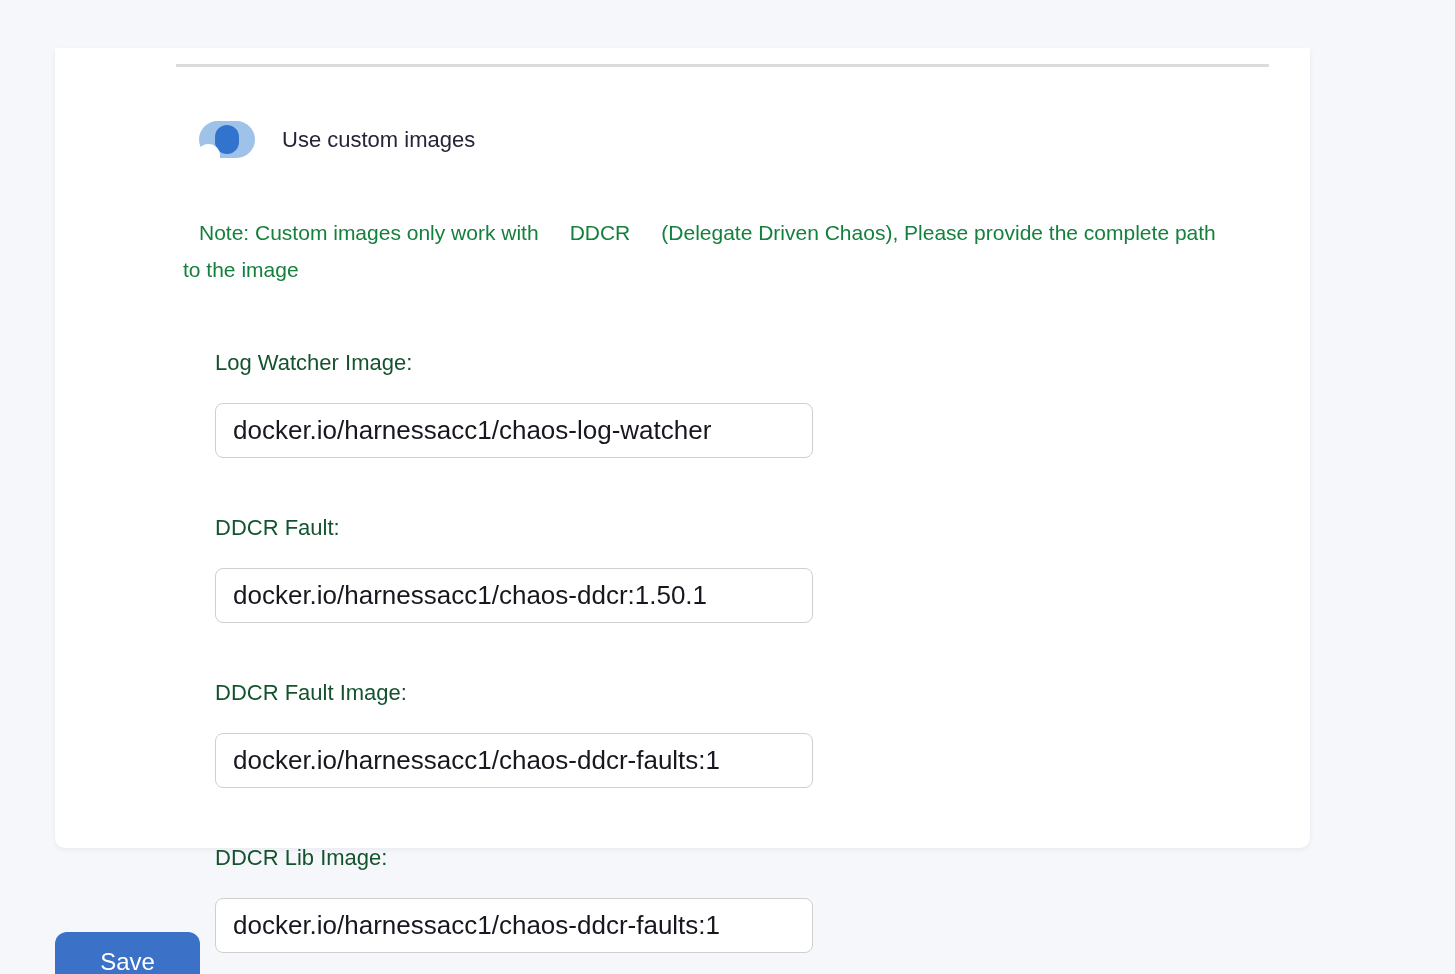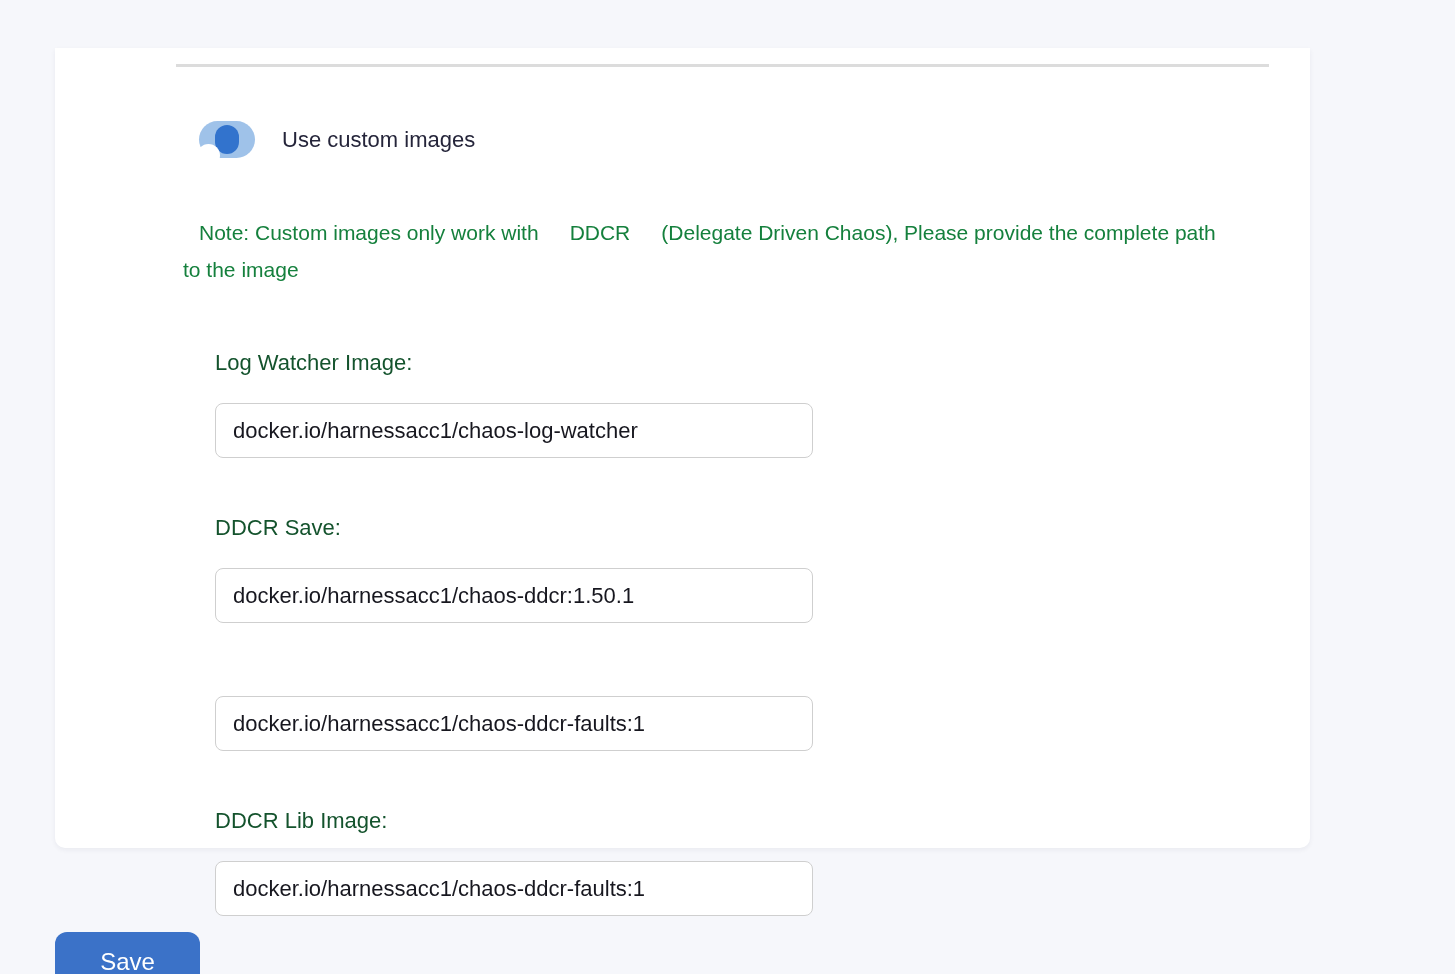--- a/index.html
+++ b/index.html
@@ -92,21 +92,21 @@
     color: #14532d;
   }
   .field-input {
     width: 598px;
     height: 55px;
     border: 1px solid #cfcfcf;
     border-radius: 8px;
     background: #ffffff;
     padding: 0 17px;
     font-family: "Liberation Sans", sans-serif;
-    font-size: 22px;
+    font-size: 26px;
     color: #17171f;
     outline: none;
   }
   
   .save-button {
     display: block;
     margin: 84px 0 0 23px;
     width: 145px;
     height: 59px;
     border: none;
@@ -137,25 +137,26 @@
     <p class="note"><span>Note: Custom images only work with</span><span class="ddcr">DDCR</span><span>(Delegate Driven Chaos), Please provide the complete path to the image</span></p>
 
     <div class="fields">
 
       <div class="field-group">
         <label class="field-label">Log Watcher Image:</label>
         <input class="field-input" type="text" value="docker.io/harnessacc1/chaos-log-watcher" style="">
       </div>
 
       <div class="field-group">
-        <label class="field-label">DDCR Save:</label>
+        <label class="field-label">DDCR Fault:</label>
         <input class="field-input" type="text" value="docker.io/harnessacc1/chaos-ddcr:1.50.1" style="">
       </div>
 
       <div class="field-group">
+        <label class="field-label">DDCR Fault Image:</label>
         <input class="field-input" type="text" value="docker.io/harnessacc1/chaos-ddcr-faults:1" style="">
       </div>
 
       <div class="field-group">
         <label class="field-label">DDCR Lib Image:</label>
         <input class="field-input" type="text" value="docker.io/harnessacc1/chaos-ddcr-faults:1" style="">
       </div>
 
     </div>
   </div>

